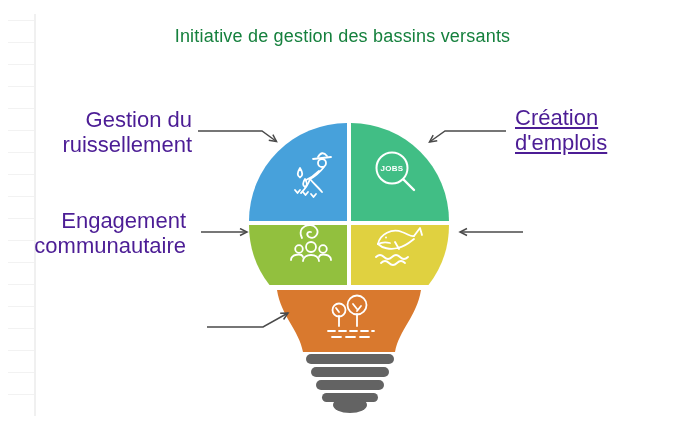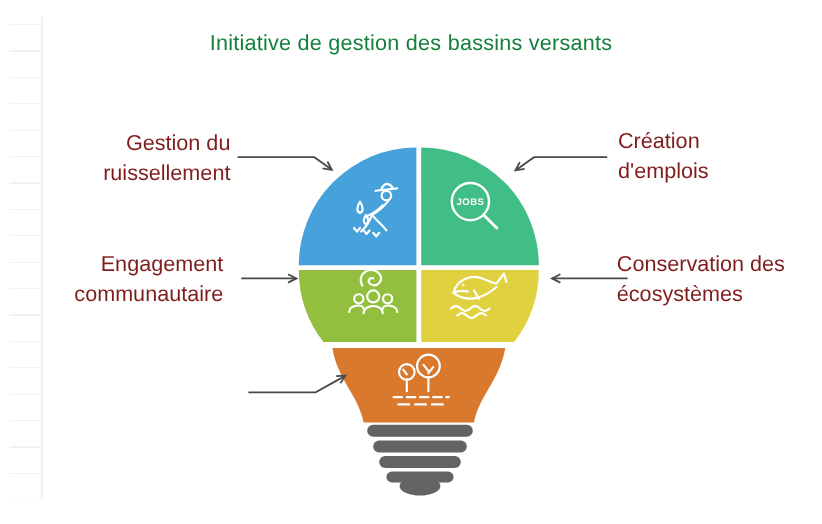--- a/index.html
+++ b/index.html
@@ -3,49 +3,47 @@
 <meta charset="utf-8">
 <style>
   html,body{margin:0;padding:0;background:#fff;}
   .stage{position:relative;width:685px;height:437px;background:#ffffff;overflow:hidden;
          font-family:"Liberation Sans",sans-serif;}
   .ruler{position:absolute;left:8px;top:20px;width:27px;height:396px;
          background:repeating-linear-gradient(to bottom,#f2f2f2 0,#f2f2f2 1px,transparent 1px,transparent 22px);}
   .ruler-line{position:absolute;left:34px;top:14px;width:2px;height:402px;background:#f0f0f0;}
   .title{position:absolute;left:0;right:0;top:26px;text-align:center;
          font-size:18px;color:#15803d;letter-spacing:.2px;}
-  .lbl{position:absolute;font-size:18px;line-height:25px;color:#7f1d1d;white-space:pre-line;}
+  .lbl{position:absolute;font-size:22px;line-height:25px;color:#4c1d95;white-space:pre-line;}
   .lbl.right-align{text-align:right;}
   .lbl.left-align{text-align:left;}
   #lbl-runoff{top:107px;right:493px;}
   #lbl-community{top:208px;right:499px;}
   #lbl-park{top:310px;right:485px;}
-  #lbl-jobs{top:105px;left:515px;}
+  #lbl-jobs{top:105px;left:515px;text-decoration:underline;}
   #lbl-eco{top:208px;left:514px;}
   svg.diagram{position:absolute;left:0;top:0;}
   .jobs-text{font-family:"Liberation Sans",sans-serif;font-size:8px;font-weight:700;letter-spacing:.3px;}
 </style>
 </head>
 <body>
 
 <div class="stage">
 
   <div class="ruler"></div>
   <div class="ruler-line"></div>
 
   <div class="title">Initiative de gestion des bassins versants</div>
 
   <div class="lbl right-align" id="lbl-runoff">Gestion du
 ruissellement</div>
   <div class="lbl right-align" id="lbl-community">Engagement
 communautaire</div>
   <div class="lbl left-align" id="lbl-jobs">Création
 d'emplois</div>
-  <div class="lbl left-align" id="lbl-eco">Conservation des
-écosystèmes</div>
 
   <svg class="diagram" width="685" height="437" viewBox="0 0 685 437">
     <defs>
       <marker id="ah" markerWidth="12" markerHeight="12" refX="8" refY="4.5" orient="auto" markerUnits="userSpaceOnUse">
         <path d="M1,1 L8,4.5 L1,8" fill="none" stroke-width="1.5" stroke="#4A4A4A"></path>
       </marker>
     </defs>
 
     <path d="M349,223 L251,223 A98,98 0 0 1 349,125 Z" transform="translate(-2,-2)" fill="#47A1DB"></path>
     <path d="M349,223 L349,125 A98,98 0 0 1 447,223 Z" transform="translate(2,-2)" fill="#41BE85"></path>

